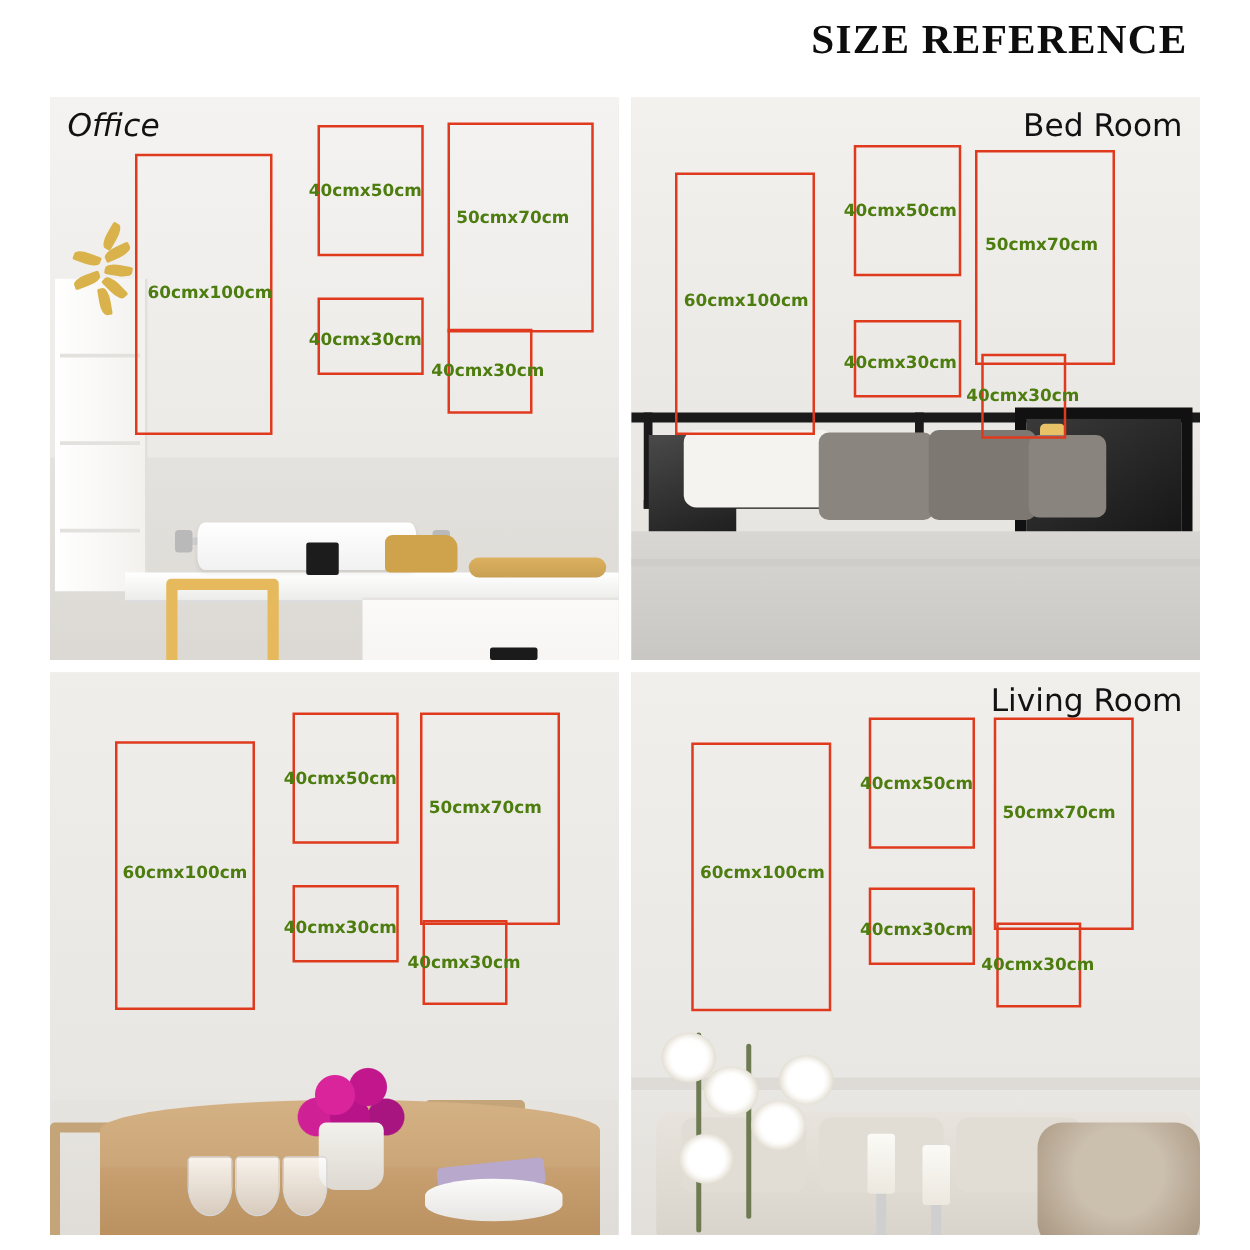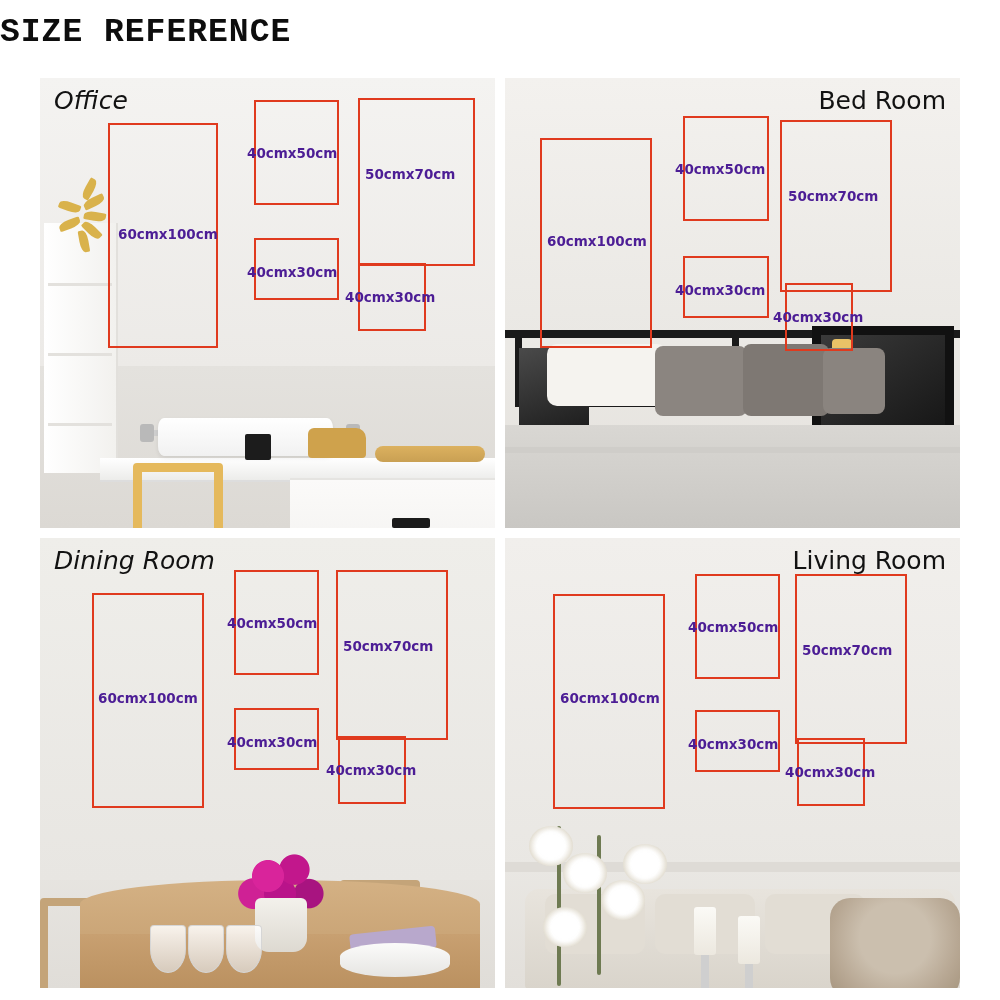--- a/index.html
+++ b/index.html
@@ -17,26 +17,26 @@
     position: relative;
     width: 1000px;
     height: 1000px;
     background: #ffffff;
   }
   .page-title {
     position: absolute;
     top: 14px;
     left: 0;
     width: 950px;
-    text-align: left;
+    text-align: right;
     font-size: 33px;
     font-weight: bold;
     letter-spacing: 1px;
     color: #0d0d0d;
-    font-family: Liberation Mono, monospace;
+    font-family: Liberation Serif, serif;
   }
   .grid {
     position: absolute;
     top: 78px;
     left: 40px;
     width: 920px;
     height: 910px;
     display: grid;
     grid-template-columns: 455px 455px;
     grid-template-rows: 450px 450px;
@@ -62,21 +62,21 @@
     position: absolute;
     border: 2.5px solid #e03a1e;
     box-sizing: border-box;
     z-index: 5;
     background: transparent;
   }
   .dim {
     position: absolute;
     font-size: 13.5px;
     font-weight: bold;
-    color: #4c1d95;
+    color: #4d7c0f;
     font-family: "DejaVu Sans", sans-serif;
     white-space: nowrap;
     z-index: 7;
   }
 
   
   .office-bg {
     position: absolute; inset: 0;
     background:
       linear-gradient(180deg, #f2f1ee 0%, #eeedea 52%, #e8e7e3 62%, #eceae6 100%);
@@ -301,21 +301,20 @@
         <div class="tablecloth"></div>
         <div class="flowers"></div>
         <div class="vase"></div>
         <div class="glass" style="left:110px;"></div>
         <div class="glass" style="left:148px;"></div>
         <div class="glass" style="left:186px;"></div>
         <div class="napkin"></div>
         <div class="plates"></div>
       </div>
 
-      <div class="room-label label-left">Dining Room</div>
 
       <div class="frame" style="left:52px; top:55px; width:112px; height:215px;"></div>
       <div class="dim" style="left:58px; top:152px;">60cmx100cm</div>
 
       <div class="frame" style="left:194px; top:32px; width:85px; height:105px;"></div>
       <div class="dim" style="left:187px; top:77px;">40cmx50cm</div>
 
       <div class="frame" style="left:296px; top:32px; width:112px; height:170px;"></div>
       <div class="dim" style="left:303px; top:100px;">50cmx70cm</div>
 

